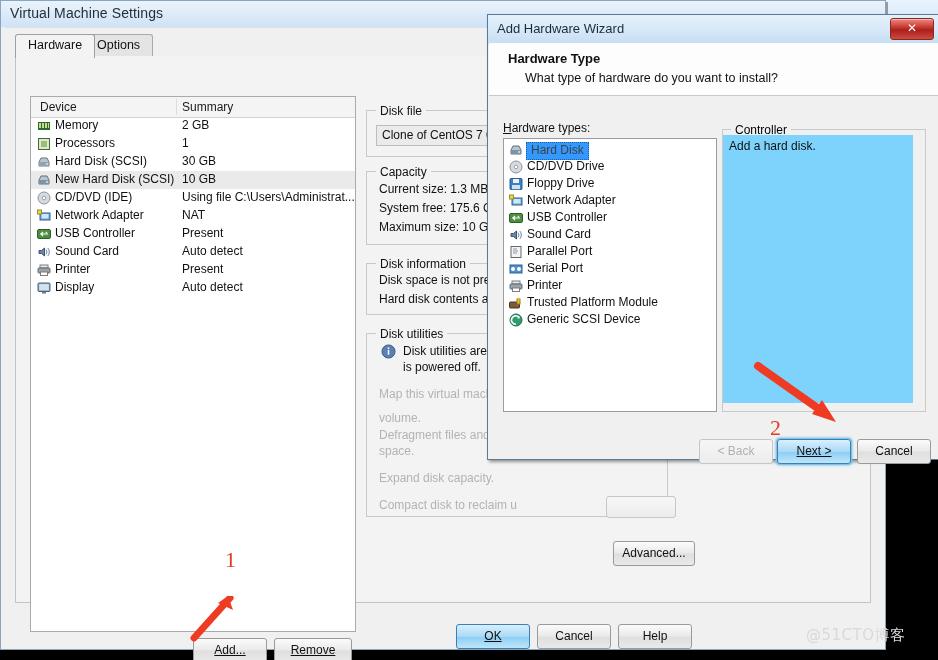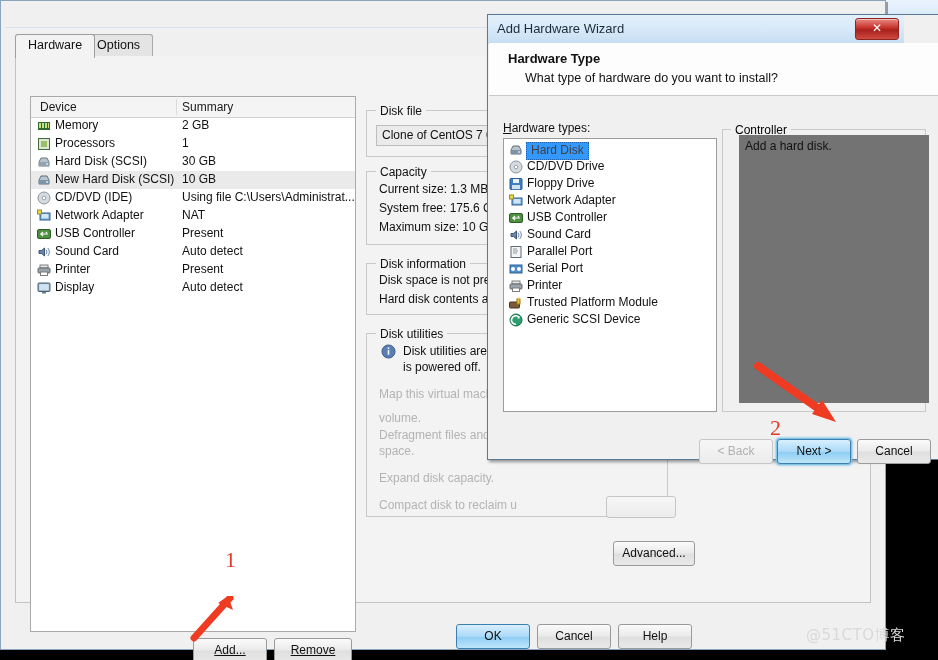--- a/index.html
+++ b/index.html
@@ -91,32 +91,33 @@
   .btn{
     position:absolute;height:23px;line-height:22px;text-align:center;
     background:linear-gradient(#fbfbfb,#eaeaea 48%,#dfdfdf 52%,#e9e9e9);
     border:1px solid #9a9a9a;border-radius:3px;font-size:12px;color:#101010;
     font-family:"Liberation Sans",sans-serif;
   }
   .btn.disabled{color:#b0b0b0;border-color:#c6c6c6;background:linear-gradient(#f6f6f6,#ececec);}
   .btn.default{
     background:linear-gradient(#d9efff,#aad9f7 50%,#8ccdf4 52%,#bfe6fb);
     border:1px solid #3c7fb1;
+    text-decoration:underline;
   }
   .btn.focus-ring{box-shadow:0 0 0 1px #7fc4e8,0 0 2px 2px rgba(110,190,230,.55);}
   .u{text-decoration:underline;}
 
   
   #wiz{
     position:absolute;left:487px;top:14px;width:451px;height:444px;
     background:#f0f0f0;border:1px solid #5b7a95;
     box-shadow:2px 2px 3px rgba(0,0,0,.4);
   }
   #wiz-titlebar{
-    position:absolute;left:0;top:0;width:416px;height:28px;
+    position:absolute;left:0;top:0;width:451px;height:28px;
     background:linear-gradient(#e4f0fb,#d6e8f8 55%,#c6def3);
     border-bottom:1px solid #b9d2e8;
   }
   #wiz-title{position:absolute;left:9px;top:6px;font-size:13px;color:#1d2b38;}
   #wiz-close{
     position:absolute;right:5px;top:3px;width:42px;height:20px;border-radius:3px;
     background:linear-gradient(#e98a84,#c6302a 45%,#a8201b 55%,#cf4a44);
     border:1px solid #8e2420;color:#fff;font-size:12px;line-height:19px;text-align:center;
     box-shadow:inset 0 1px 0 rgba(255,255,255,.45);
   }
@@ -134,21 +135,21 @@
   }
   .hw-row{position:relative;height:17px;}
   .hw-ico{position:absolute;left:5px;top:1px;width:14px;height:14px;}
   .hw-lbl{position:absolute;left:23px;top:0px;font-size:12px;color:#111;white-space:nowrap;}
   .hw-row.selected .hw-sel{
     position:absolute;left:22px;top:0;height:16px;background:#3399ff;border:1px dotted #1a5fa8;
     padding:0 4px;color:#404040;font-size:12px;line-height:15px;
   }
   #expl-grp{position:absolute;left:233px;top:33px;width:202px;height:281px;border:1px solid #c9c9c9;}
   #expl-title{position:absolute;left:8px;top:-7px;background:#f0f0f0;padding:0 4px;font-size:12px;}
-  #expl-inner{position:absolute;left:16px;top:5px;width:190px;height:268px;background:#737373;}
+  #expl-inner{position:absolute;left:0;top:5px;width:190px;height:268px;background:#7dd3fc;}
   #expl-text{position:absolute;left:6px;top:4px;font-size:12px;color:#111;}
 
   
   .anno-num{position:absolute;color:#e23b22;font-size:22px;font-family:"Liberation Serif",serif;}
   .arrow{position:absolute;pointer-events:none;}
 
   
   #watermark{
     position:absolute;left:806px;top:626px;font-size:15px;color:#d9d9d9;
     font-family:"DejaVu Sans",sans-serif;letter-spacing:.5px;
@@ -166,20 +167,23 @@
   <div class="ghost-ic" style="left:292px;width:8px;"></div>
   <div class="ghost-ic" style="left:304px;width:8px;"></div>
   <div class="ghost-ic" style="left:332px;width:12px;"></div>
   <div class="ghost-ic" style="left:364px;width:12px;"></div>
   <div id="ghost-tabedge"></div>
   <div id="ghost-x">✖</div>
 </div>
 
 <div id="vm-window">
 
+  <div id="vm-titlebar">
+    <div id="vm-title">Virtual Machine Settings</div>
+  </div>
 
   <div id="vm-body">
 
     <div id="tabstrip">
       <div class="tab active" style="left:0;">Hardware</div>
       <div class="tab" style="left:69px;">Options</div>
     </div>
     <div id="tab-underline"></div>
 
     <div id="hw-page">

